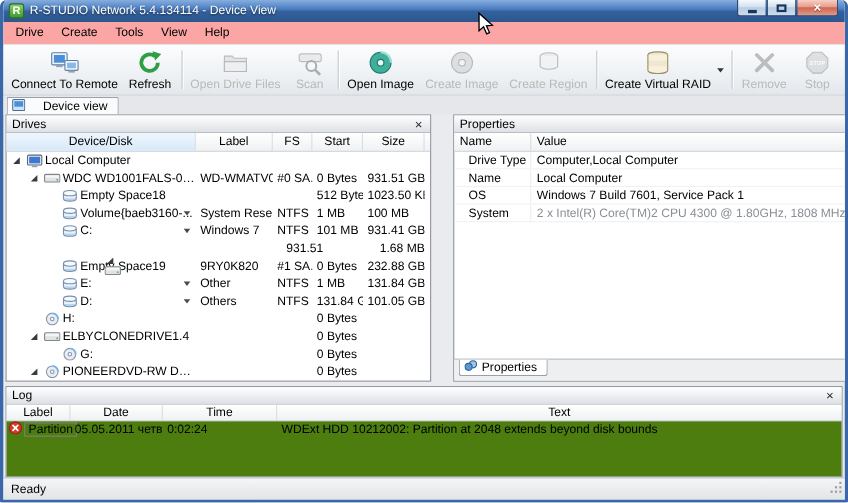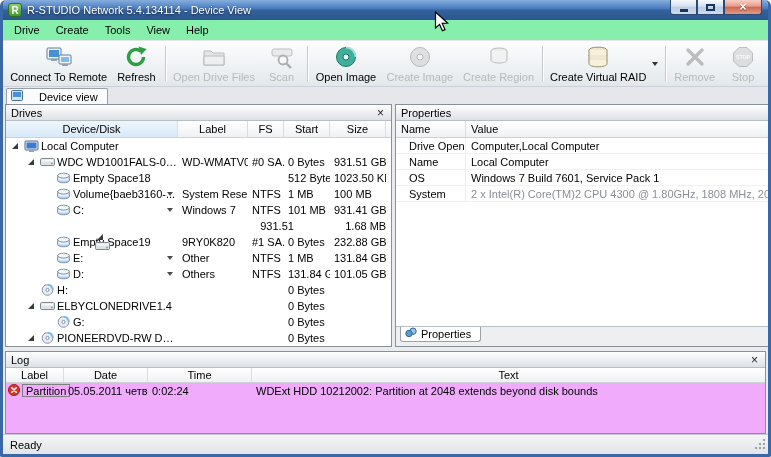--- a/index.html
+++ b/index.html
@@ -20,21 +20,21 @@
   .win-btn { width:27px; height:15px; border:1px solid #2c4a73; border-top:none;
              display:flex; align-items:center; justify-content:center;
              background:linear-gradient(#f6fafd,#d3e0ef 45%,#b9cce3 50%,#cfdcea); }
   .win-btn.min { border-radius:0 0 0 3px; }
   .win-btn.close { width:38px; border-radius:0 0 3px 0; color:#fff; font-weight:bold; font-size:12px; line-height:1;
              background:linear-gradient(#f7cfc6,#e89a8a 45%,#ce664f 50%,#e09b88); text-shadow:0 1px 1px rgba(0,0,0,.45); }
   .g-min { width:8px; height:3px; background:#16365c; margin-top:6px; }
   .g-max { width:9px; height:7px; border:2px solid #16365c; }
 
   
-  .menubar { height:21px; display:flex; align-items:center; background:#86efac; padding-left:3px;
+  .menubar { height:21px; display:flex; align-items:center; background:#fca5a5; padding-left:3px;
              border-bottom:1px solid #e3e5e8; }
   .menu-item { padding:3px 8px; white-space:nowrap; }
   .toolbar { height:46px; display:flex; align-items:stretch; padding:1px 3px;
              background:linear-gradient(#fcfdfe,#eef1f4 60%,#e3e7eb); border-bottom:1px solid #ccd1d7; }
   .tb-btn { display:flex; flex-direction:column; align-items:center; justify-content:center; gap:2px;
             padding:2px 7px; min-width:44px; }
   .tb-label { font-size:11px; white-space:nowrap; }
   .tb-btn.disabled { opacity:.55; filter:grayscale(1); }
   .tb-btn.disabled .tb-label { color:#8a8f96; }
   .tb-icon { height:24px; display:flex; align-items:center; }
@@ -42,21 +42,21 @@
   .tb-dd { display:flex; align-items:center; padding:0 4px 0 1px; }
   .dd-arrow { width:0; height:0; border-left:3.5px solid transparent; border-right:3.5px solid transparent;
               border-top:4px solid #333; }
 
   
   .tabstrip { height:17px; background:#e5e7ea; display:flex; align-items:flex-end; padding-left:3px; }
   .tab { display:flex; align-items:center; gap:16px; height:16px; padding:1px 9px 1px 4px;
          background:#fafbfc; border:1px solid #9aa0a8; border-bottom:none; border-radius:2px 2px 0 0; }
 
   
-  .main { height:245px; display:flex; gap:3px; padding:0 2px; align-items:flex-start; }
+  .main { height:245px; display:flex; gap:20px; padding:0 2px; align-items:flex-start; }
   .panel { background:#fff; border:1px solid #8a9099; display:flex; flex-direction:column; }
   .panel.drives { width:387px; flex:none; height:243px; }
   .panel.props  { flex:1; height:243px; }
   .panel-header { height:16px; flex:none; background:linear-gradient(#fefefe,#dde1e6);
                   border-bottom:1px solid #b9bec5; display:flex; align-items:center; justify-content:space-between;
                   padding:0 5px; }
   .panel-close { color:#222; font-size:12px; line-height:1; padding:0 2px; }
 
   .colhdr { height:17px; flex:none; display:flex; background:linear-gradient(#ffffff,#eff1f3);
             border-bottom:1px solid #ced2d7; }
@@ -86,21 +86,21 @@
   .pvalue { flex:1; padding-left:5px; display:flex; align-items:center; white-space:nowrap; overflow:hidden; }
   .pvalue.dim { color:#8a8f96; }
   .props-tabs { height:20px; flex:none; background:#edeff1; border-top:1px solid #b9bec5;
                 display:flex; align-items:flex-start; padding-left:4px; }
   .ptab { display:flex; align-items:center; gap:4px; height:15px; padding:0 9px 1px 4px;
           background:#fff; border:1px solid #9aa0a8; border-top:none; border-radius:0 0 3px 3px; }
 
   
   .panel.log { margin:2px 2px 0; height:83px; }
   .log .colhdr { height:15px; }
-  .log-body { flex:1; background:#f0abfc; }
+  .log-body { flex:1; background:#4d7c0f; }
   .log-row { height:15px; display:flex; align-items:center; }
   .lcell { height:15px; display:flex; align-items:center; white-space:nowrap; overflow:hidden; padding-left:4px; }
   .l-type { padding-left:2px; gap:2px; overflow:visible; }
   .type-box { border:1px solid #7f7f7f; padding:0 3px; height:13px; display:flex; align-items:center; }
 
   
   .statusbar { height:20px; background:linear-gradient(#f4f5f6,#e2e4e7); border-top:1px solid #c6cacf;
                display:flex; align-items:center; padding:0 7px; position:relative; }
   .grip { position:absolute; right:1px; bottom:1px; }
 
@@ -510,21 +510,21 @@
       <div class="panel-header">
         <span>Properties</span>
 
       </div>
       <div class="colhdr" id="props-colhdr">
           <div class="hcell left" style="width: 70px;">Name</div>
           <div class="hcell left" style="flex: 1 1 0%; border-right: none;">Value</div>
         </div>
       <div class="props-body" id="props-body">
           <div class="prow">
-            <div class="pname">Drive Open</div>
+            <div class="pname">Drive Type</div>
             <div class="pvalue">Computer,Local Computer</div>
           </div>
           <div class="prow">
             <div class="pname">Name</div>
             <div class="pvalue">Local Computer</div>
           </div>
           <div class="prow">
             <div class="pname">OS</div>
             <div class="pvalue">Windows 7 Build 7601, Service Pack 1</div>
           </div>

